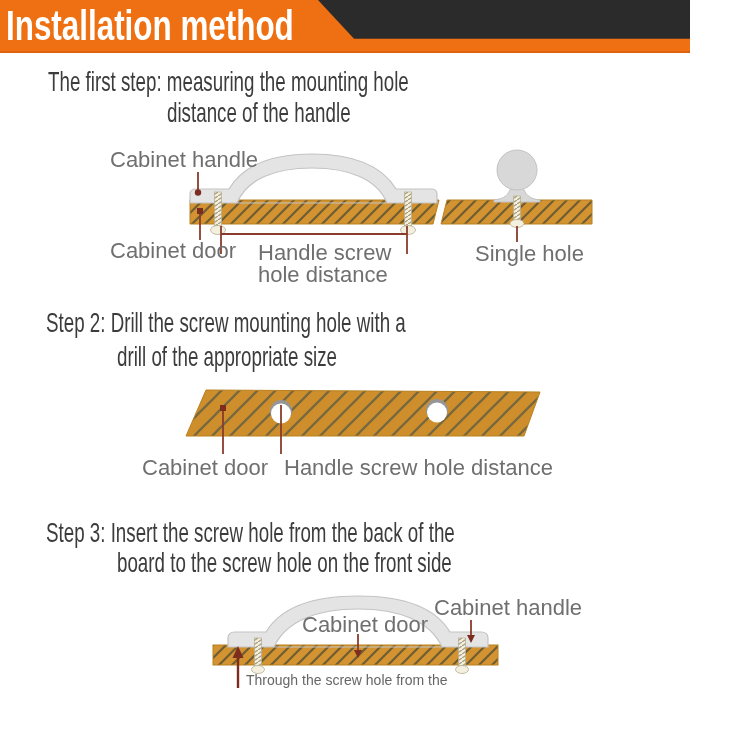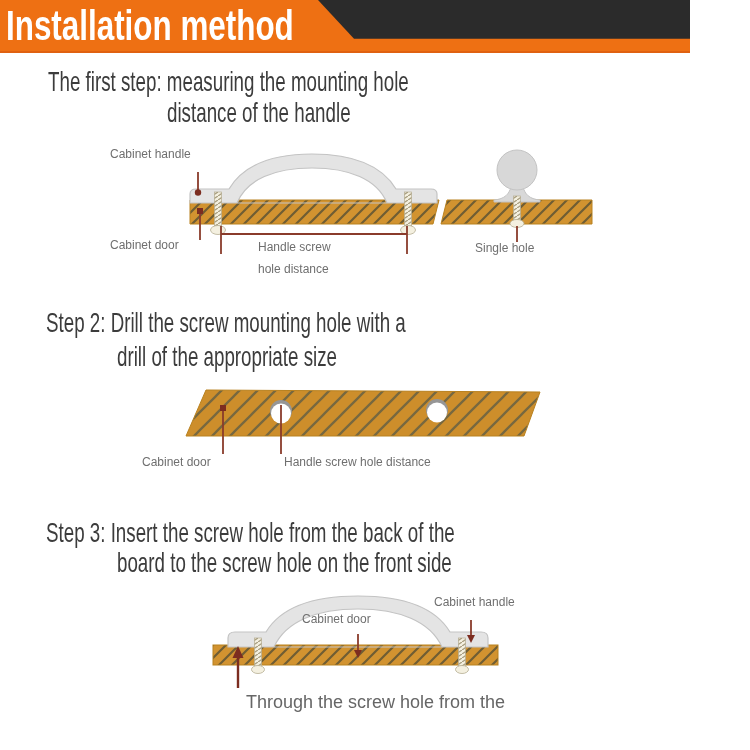--- a/index.html
+++ b/index.html
@@ -9,22 +9,22 @@
   #header{position:absolute;left:0;top:0;width:750px;height:51px;background:#ee7013;
           border-bottom:2px solid #e06110;}
   #header-dark{position:absolute;left:0;top:0;width:750px;height:51px;background:#2b2b2b;
           clip-path:polygon(42.4% 0,100% 0,100% 76%,47.2% 76%);}
   #title{position:absolute;left:6px;top:2px;font-size:43px;font-weight:700;line-height:1.1;
          color:#ffffff;white-space:nowrap;transform:scaleX(0.73);transform-origin:0 0;}
   
   .hline{position:absolute;font-size:28px;line-height:1;color:#3c3c3c;white-space:nowrap;
          transform:scaleX(0.67);transform-origin:0 0;}
   
-  .lbl{position:absolute;font-size:12px;line-height:1.2;color:#6f6f6f;white-space:nowrap;}
-  .through{font-size:18px;color:#666666;margin-top:20px;}
+  .lbl{position:absolute;font-size:22px;line-height:1.2;color:#6f6f6f;white-space:nowrap;}
+  .through{font-size:14px;color:#666666;}
   #svg-layer{position:absolute;left:0;top:0;width:750px;height:750px;}
   .txt{position:absolute;}
 </style>
 </head>
 <body>
 
 <div id="page">
 
   <div id="header">
     <div id="header-dark"></div>

